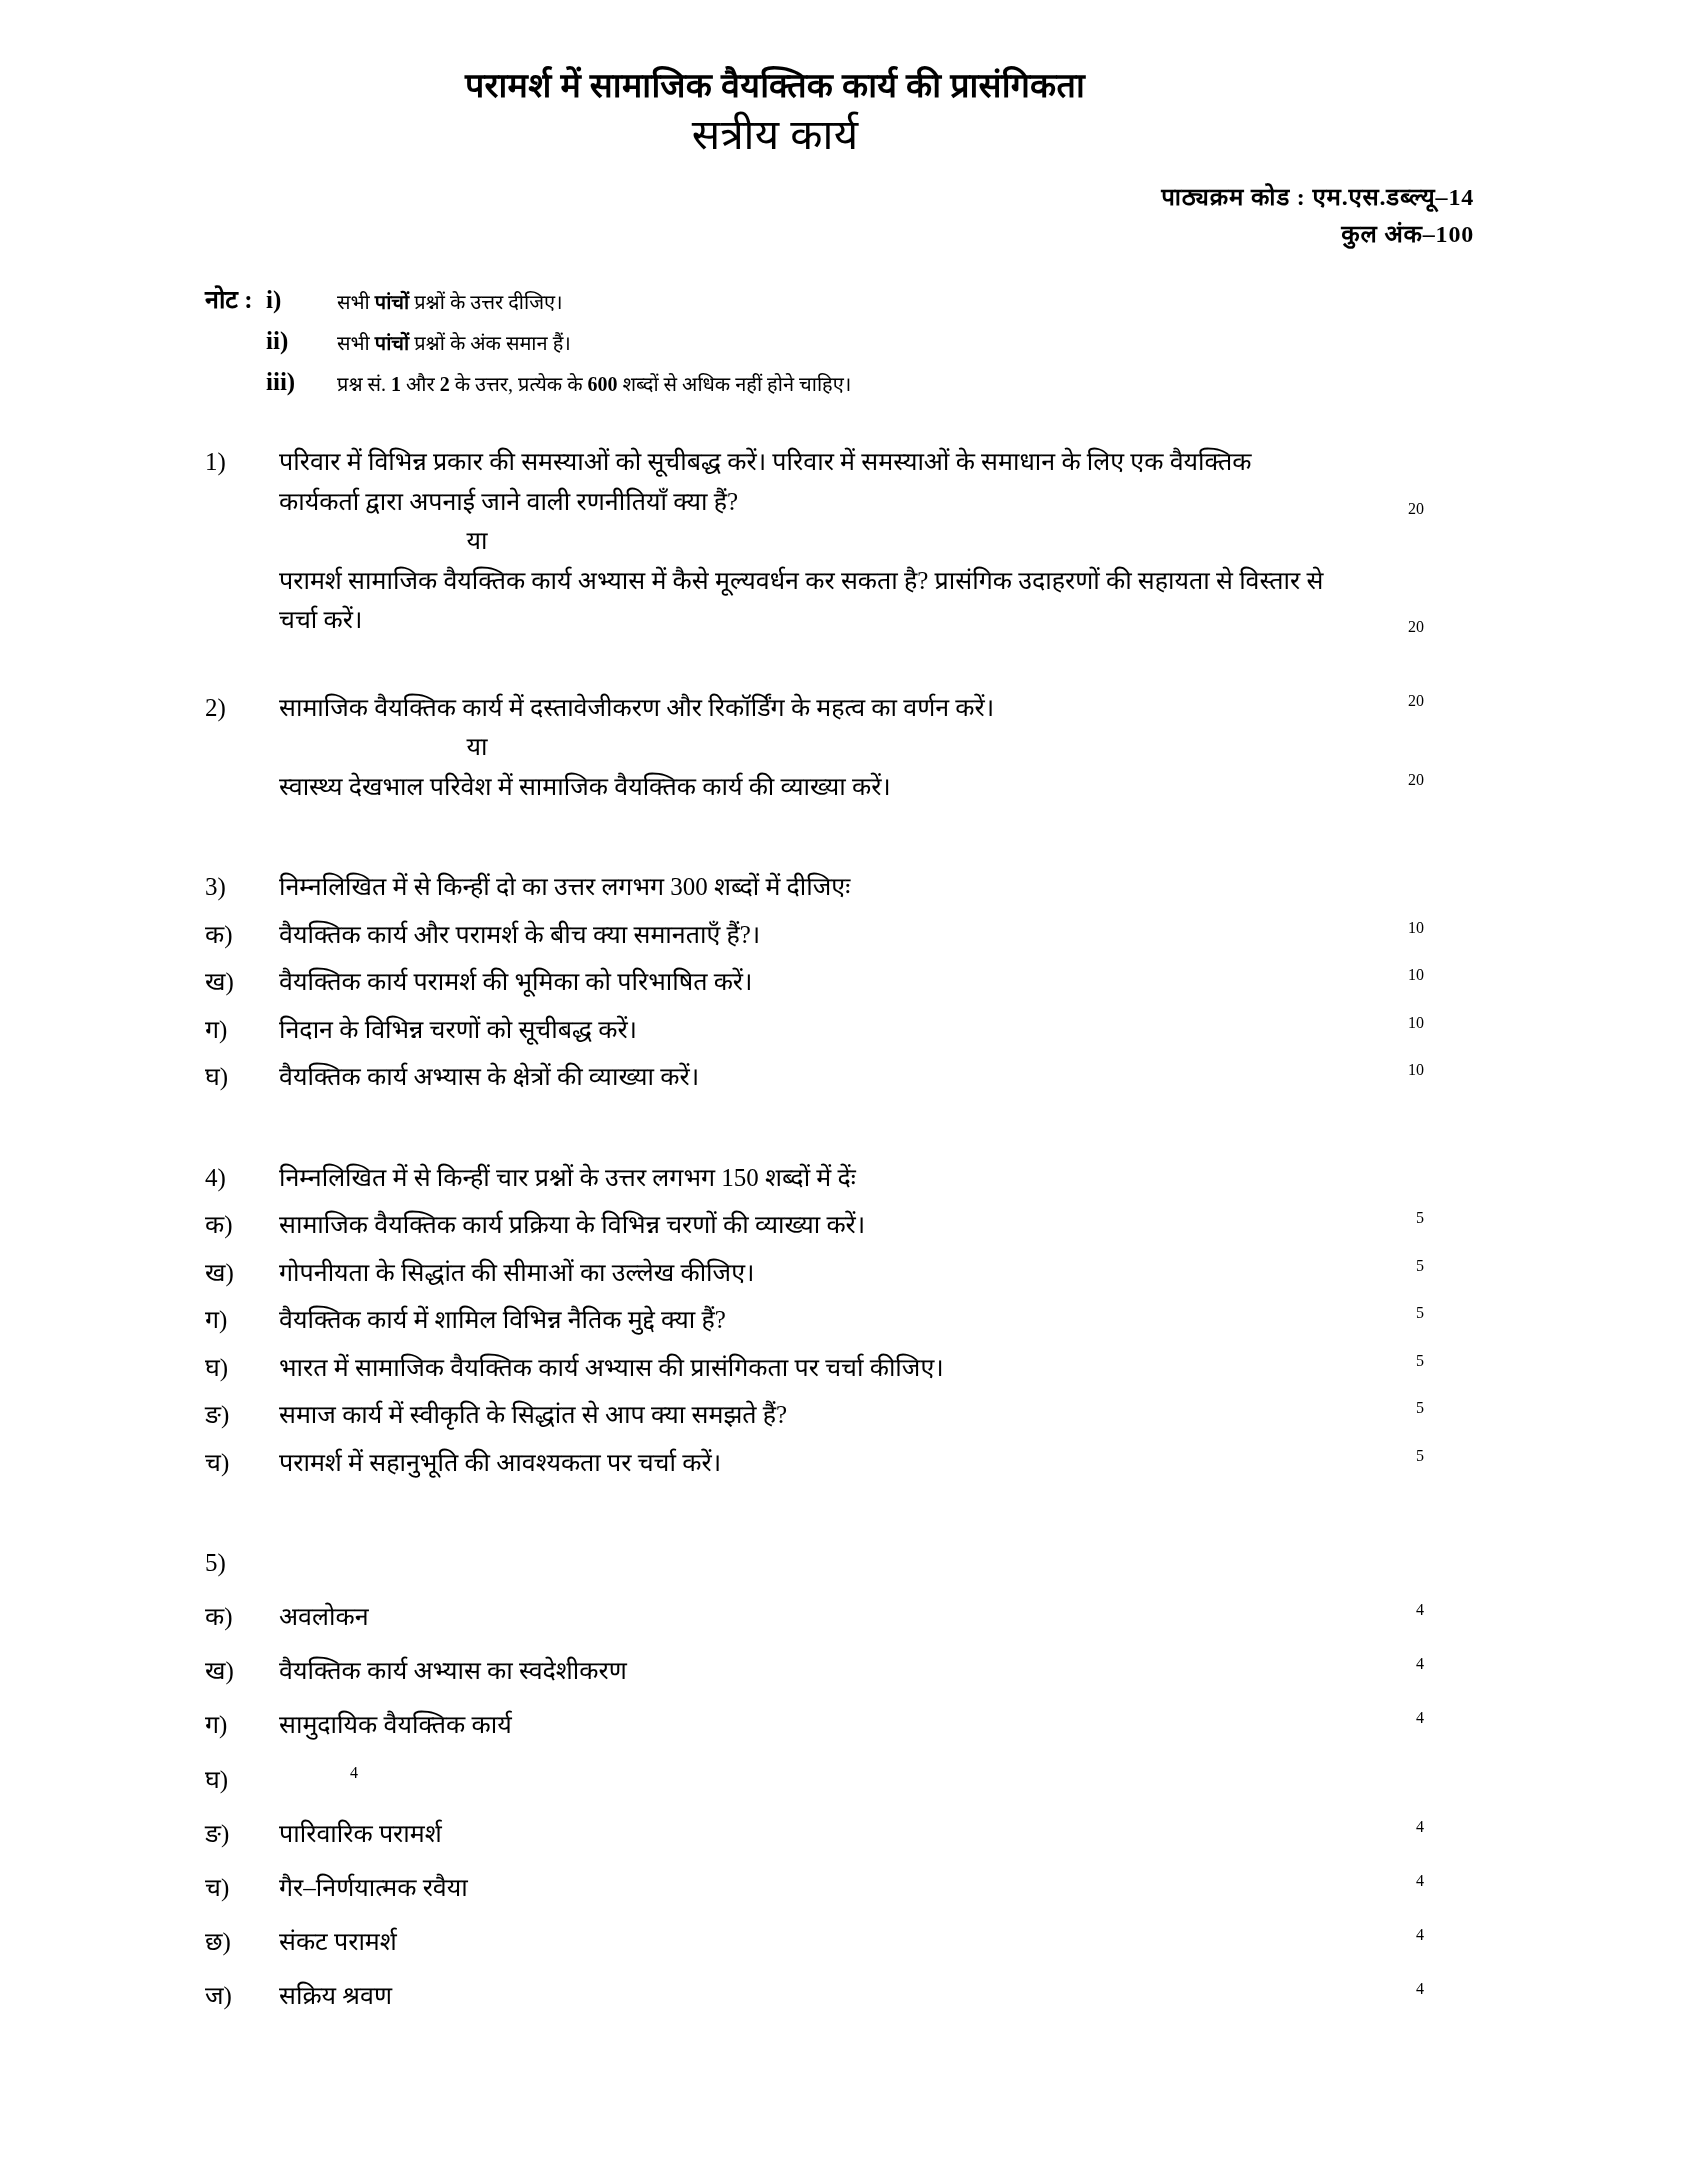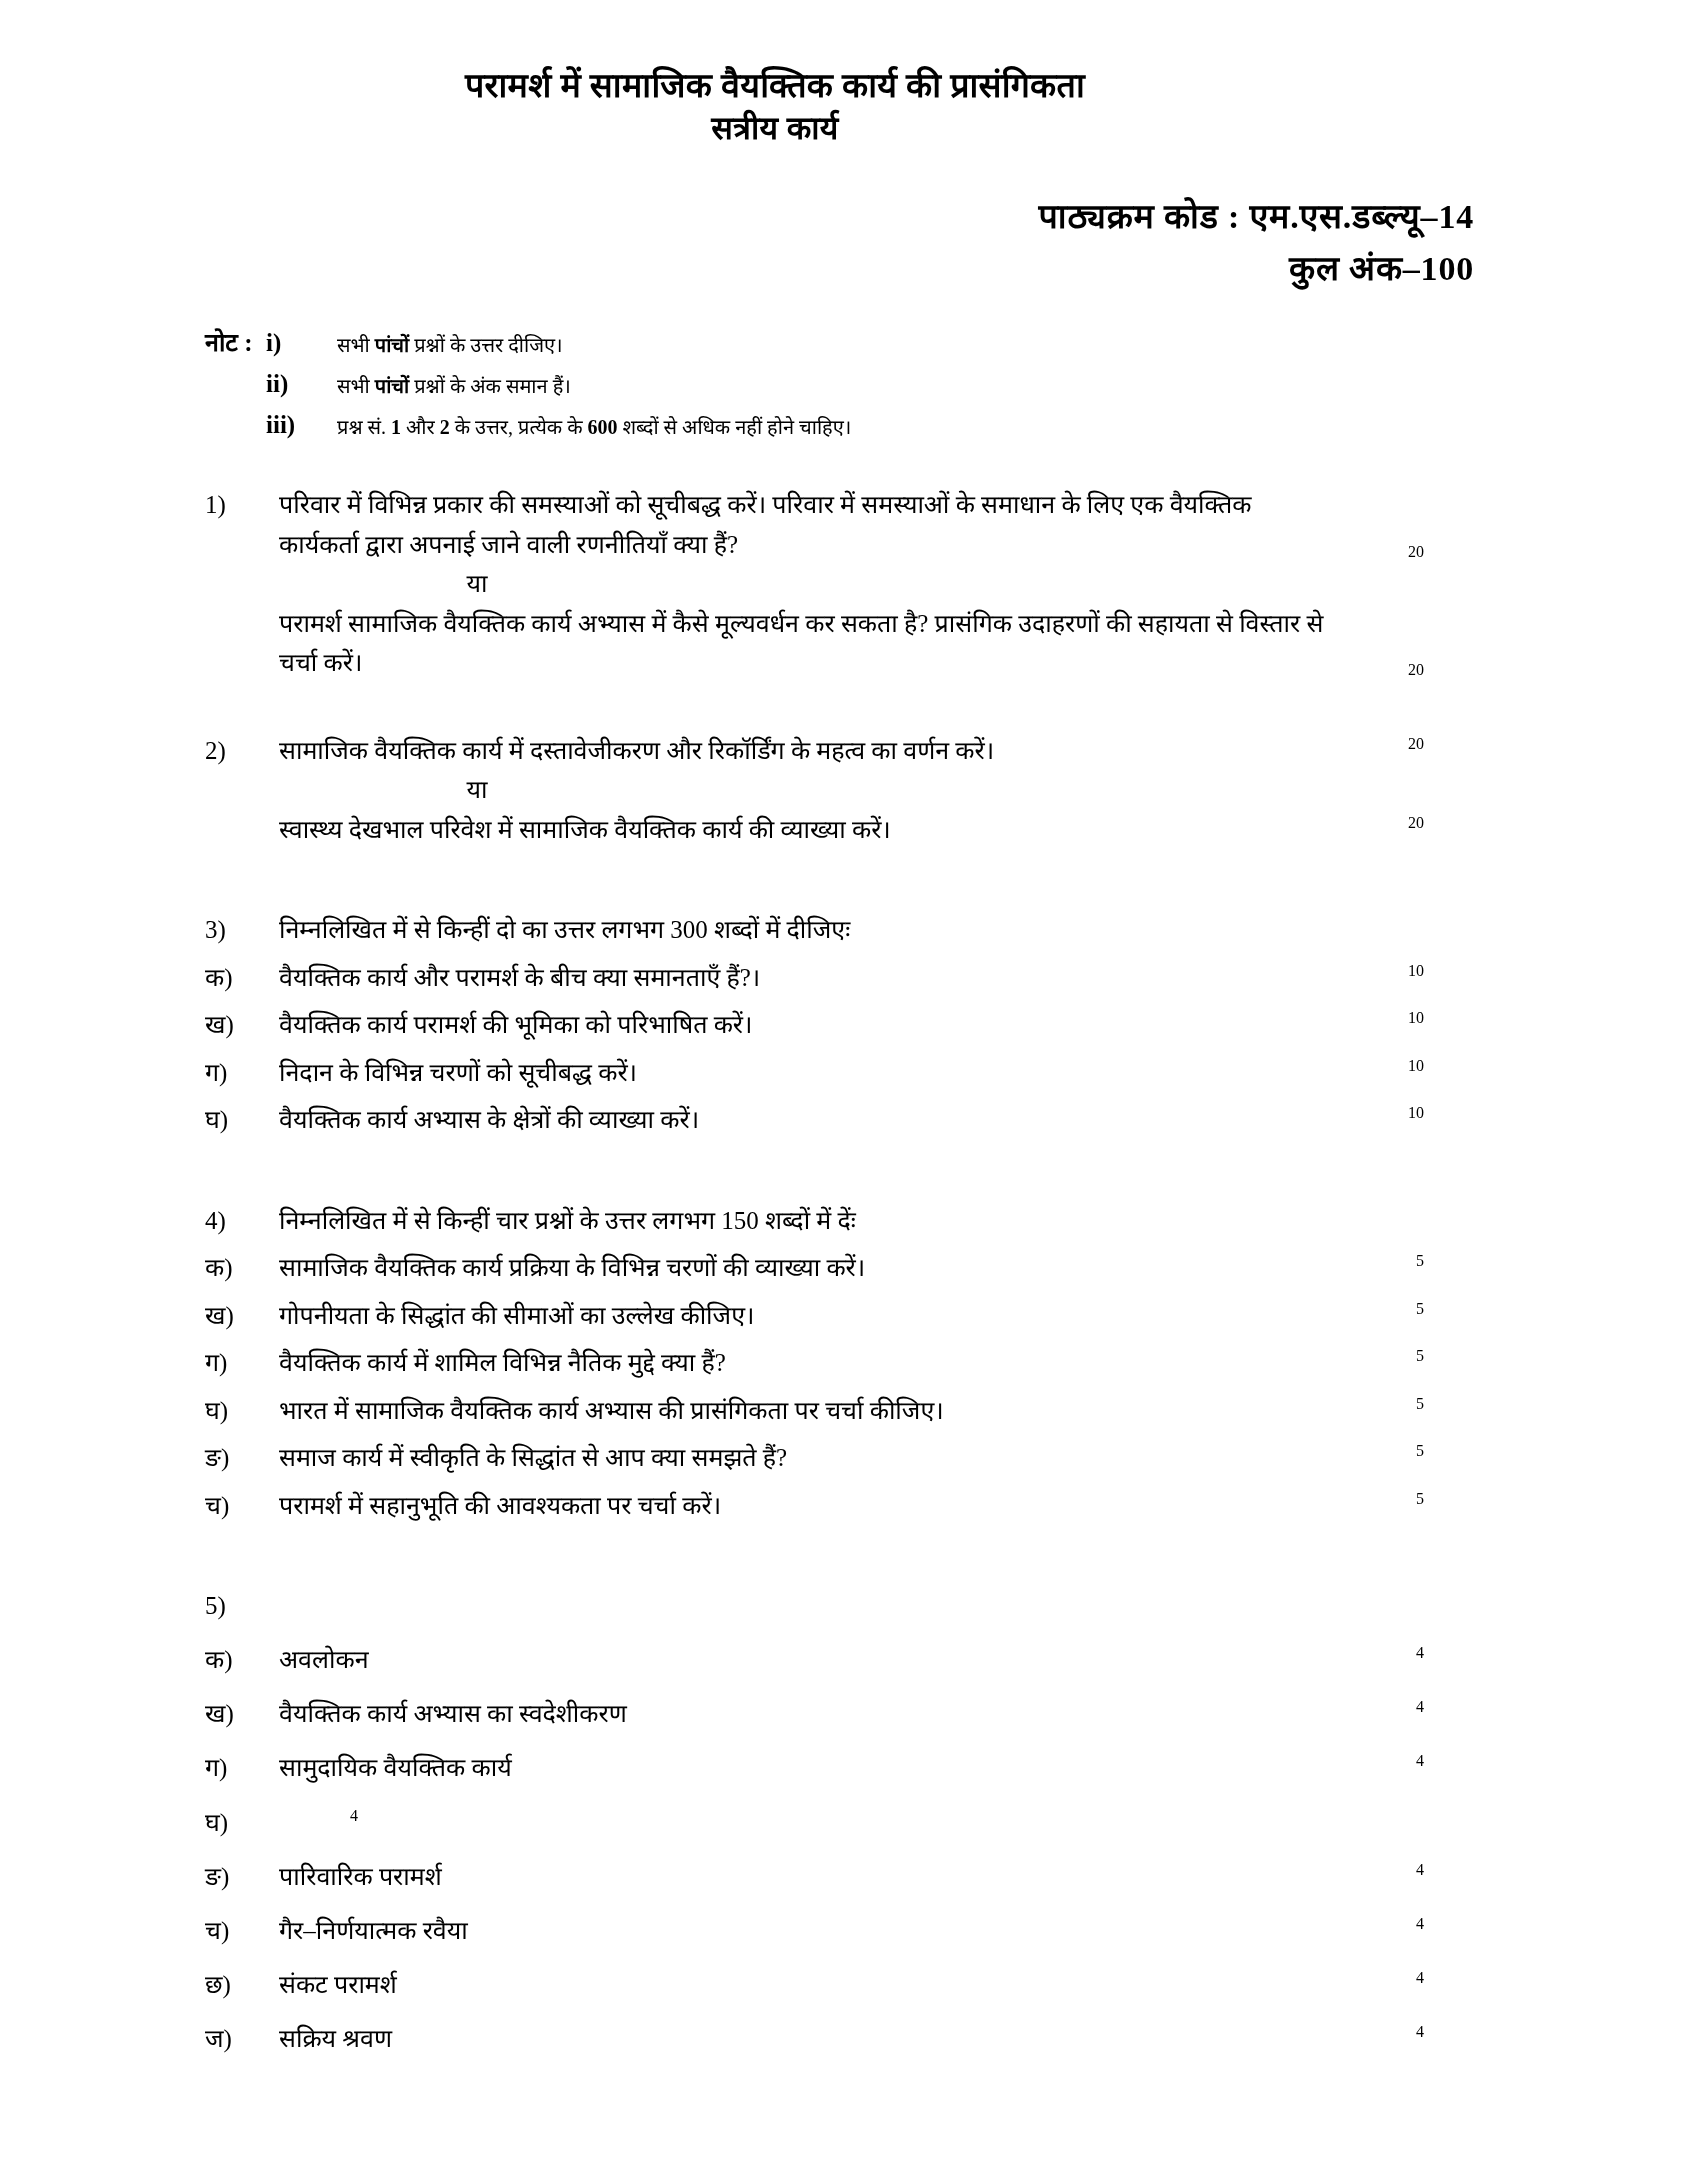--- a/index.html
+++ b/index.html
@@ -28,32 +28,32 @@
     text-align: center;
     padding-top: 64px;
   }
   .doc-title-line {
     font-size: 34px;
     font-weight: bold;
     line-height: 1.30;
     letter-spacing: 0.3px;
   }
   .doc-subtitle-line {
-    font-size: 32px;
-    font-weight: bold;
+    font-size: 42px;
+    font-weight: normal;
     line-height: 1.30;
     letter-spacing: 0.3px;
   }
 
   
   .meta-block {
-    margin-top: 41px;
+    margin-top: 16px;
     padding-right: 76px;
     text-align: right;
-    font-size: 34px;
+    font-size: 24px;
     font-weight: bold;
     line-height: 1.55;
     letter-spacing: 0.8px;
   }
 
   
   .notes {
     margin-top: 34px;
     padding-left: 205px;
     font-size: 25px;

